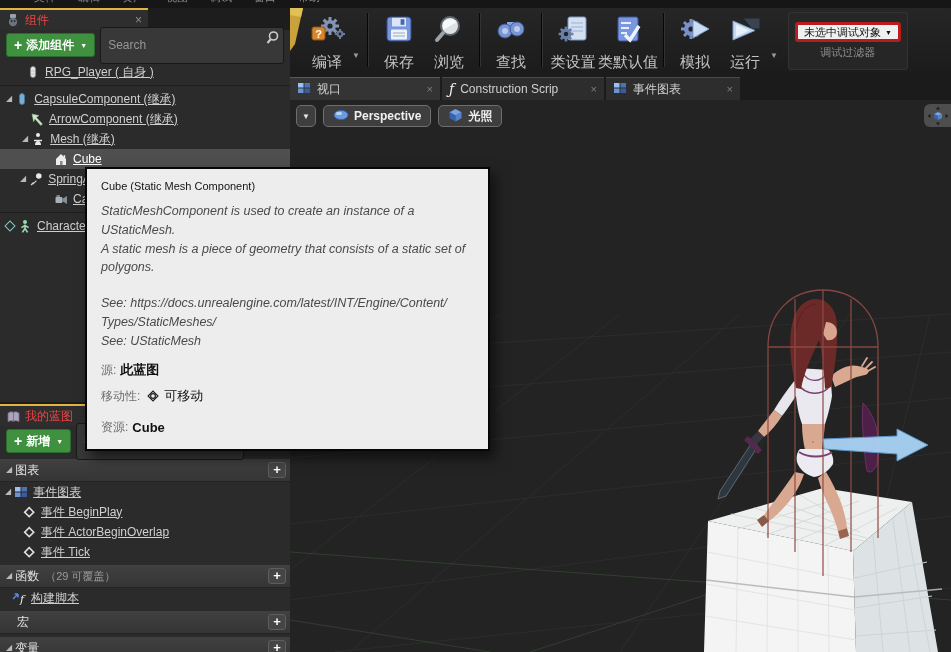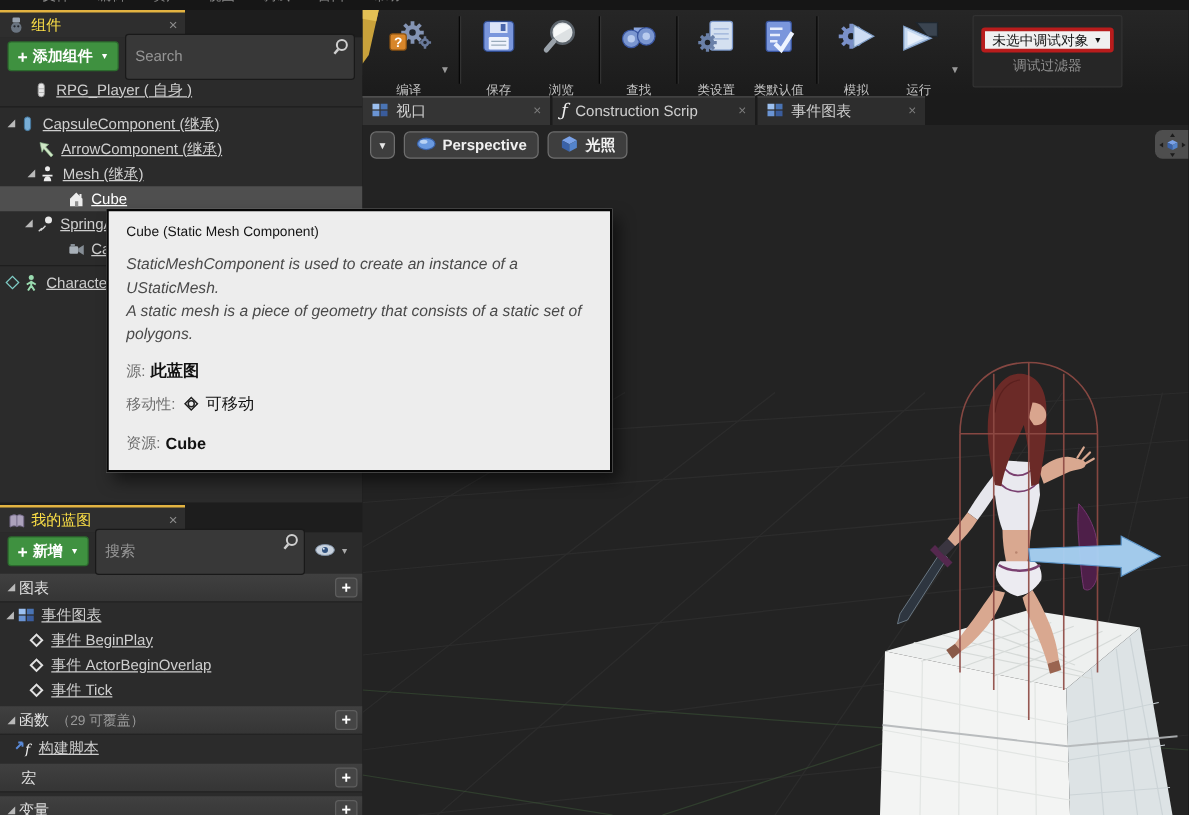--- a/index.html
+++ b/index.html
@@ -5,21 +5,21 @@
   html,body{margin:0;padding:0;background:#101010;}
   .root{position:relative;width:951px;height:652px;background:#1a1a1a;overflow:hidden;
         font-family:"Liberation Sans",sans-serif;color:#cfcfcf;font-size:12px;user-select:none;}
   
   .menubar{position:absolute;left:0;top:0;width:951px;height:8px;background:#161616;overflow:hidden;display:flex;gap:22px;padding-left:34px;}
   .menubar span{font-size:11px;color:#8a8a8a;line-height:16px;margin-top:-11px;white-space:nowrap;}
   
   .left{position:absolute;left:0;top:8px;width:290px;height:644px;background:#2b2b2b;}
   .tabstrip{height:22px;background:#1d1d1d;display:flex;align-items:flex-end;}
   .ptab{height:22px;width:148px;background:#2e2e2e;border-top:2px solid #e3b341;display:flex;align-items:center;padding:0 6px;box-sizing:border-box;}
-  .ptab .lbl{margin-left:5px;color:#fde047;}
+  .ptab .lbl{margin-left:5px;color:#ef4444;}
   .ptab .x{margin-left:auto;color:#8d8d8d;font-size:12px;cursor:default;}
   .ptools{height:30px;display:flex;align-items:center;padding:0 6px;gap:5px;background:#2b2b2b;}
   .greenbtn{display:flex;align-items:center;gap:4px;height:24px;padding:0 7px;background:#3f9140;border:1px solid #2c6b2e;border-radius:3px;color:#fff;font-weight:bold;font-size:12px;font-family:inherit;cursor:pointer;}
   .greenbtn .plus{font-size:14px;line-height:1;}
   .greenbtn .dd{font-size:7px;margin-left:2px;}
   .searchbox{position:relative;flex:1;height:37px;}
   .searchbox input{width:100%;height:100%;box-sizing:border-box;background:#383838;border:1px solid #191919;border-radius:3px;color:#cfcfcf;font-size:12px;padding:0 22px 0 7px;font-family:inherit;}
   .searchbox input::placeholder{color:#969696;}
   .searchbox .mag{position:absolute;right:4px;top:3px;}
   .tree{padding-top:2px;}
@@ -39,21 +39,21 @@
   .eyebtn{display:flex;align-items:center;gap:3px;background:none;border:none;cursor:pointer;padding:2px;}
   .eyebtn .vcaret{font-size:7px;color:#aaa;}
   .shead{height:22px;background:linear-gradient(#404040,#353535);display:flex;align-items:center;padding:0 4px 0 6px;border-bottom:1px solid #232323;margin-top:3px;color:#e2e2e2;}
   .shead .note{color:#9a9a9a;font-size:11px;margin-left:6px;}
   .plusbtn{margin-left:auto;width:18px;height:16px;background:#454545;border:1px solid #5e5e5e;border-radius:3px;color:#fff;font-weight:bold;font-size:13px;line-height:14px;text-align:center;cursor:pointer;padding:0;}
   
   .main{position:absolute;left:290px;top:8px;width:661px;height:644px;}
   .toolbar{position:relative;height:68px;background:linear-gradient(#262626,#1b1b1b);display:flex;align-items:flex-start;padding-left:12px;}
   .goldwedge{position:absolute;left:0;top:0;}
   .tbtn{display:flex;flex-direction:column;align-items:center;justify-content:flex-start;padding-top:6px;height:62px;min-width:50px;cursor:pointer;}
-  .tbtn .tlbl{font-size:10px;color:#c3c3c3;margin-top:16px;white-space:nowrap;}
+  .tbtn .tlbl{font-size:15px;color:#c3c3c3;margin-top:4px;white-space:nowrap;}
   .caret{font-size:8px;color:#9a9a9a;align-self:center;margin:26px 2px 0 0;}
   .tsep{width:0;height:54px;margin:5px 5px 0 5px;border-left:1px solid #070707;border-right:1px solid #323232;}
   .debuggroup{margin-left:8px;margin-top:4px;width:118px;height:56px;background:#262626;border:1px solid #323232;border-radius:2px;display:flex;flex-direction:column;align-items:center;justify-content:center;gap:3px;}
   .debugdd{width:106px;height:20px;background:#f0f0f0;border:3px solid #b91c1c;border-radius:3px;font-size:11px;color:#111;display:flex;align-items:center;justify-content:center;gap:4px;cursor:pointer;font-family:inherit;}
   .debugdd .bcaret{font-size:7px;}
   .debuglbl{font-size:11px;color:#8f8f8f;}
   
   .doctabs{height:24px;background:#1b1b1b;display:flex;align-items:flex-end;gap:2px;}
   .dtab{height:23px;background:#2d2d2d;border-top:1px solid #4a4a4a;display:flex;align-items:center;padding:0 7px;box-sizing:border-box;color:#cfcfcf;}
   .dtab.active{background:#343434;border-top:1px solid #5a5a5a;}
@@ -618,20 +618,23 @@
       </div>
     </div>
   </div>
 
   <div class="tooltip">
     <div class="tt-title">Cube (Static Mesh Component)</div>
     <div class="tt-body">StaticMeshComponent is used to create an instance of a
 UStaticMesh.
 A static mesh is a piece of geometry that consists of a static set of
 polygons.</div>
+    <div class="tt-body tt-see">See: https://docs.unrealengine.com/latest/INT/Engine/Content/
+Types/StaticMeshes/
+See: UStaticMesh</div>
     <div class="tt-row first">
       <span class="tt-lab">源:</span>
       <span class="tt-val strong">此蓝图</span>
     </div>
     <div class="tt-row">
       <span class="tt-lab">移动性:</span>
       <span class="mobicon">
         <svg width="14" height="14">
             <rect x="3.5" y="3.5" width="7" height="7" transform="rotate(45 7 7)" fill="none" stroke="#222" stroke-width="1.2"></rect>
             <circle cx="7" cy="7" r="2.4" fill="none" stroke="#222" stroke-width="1.2"></circle>

